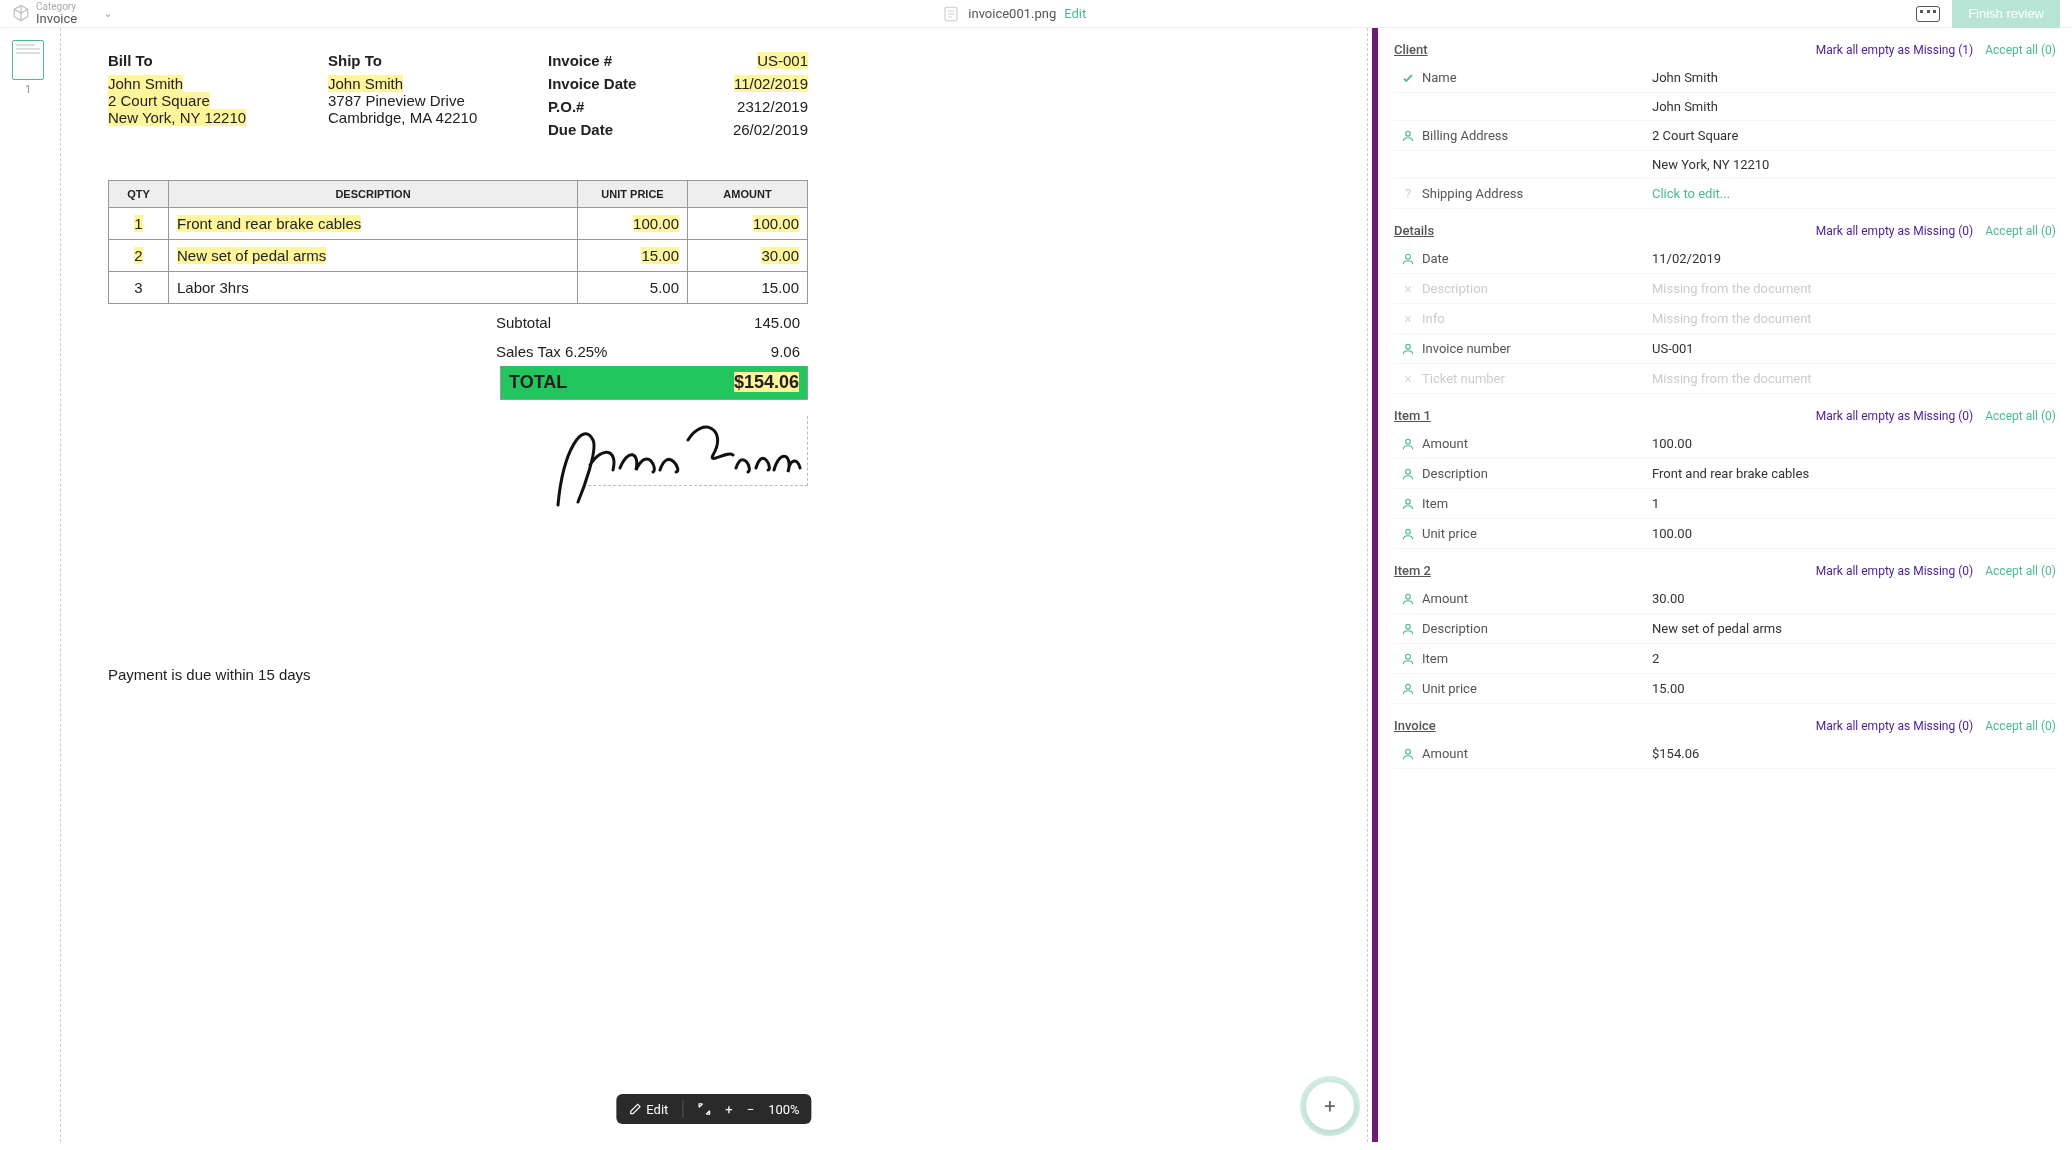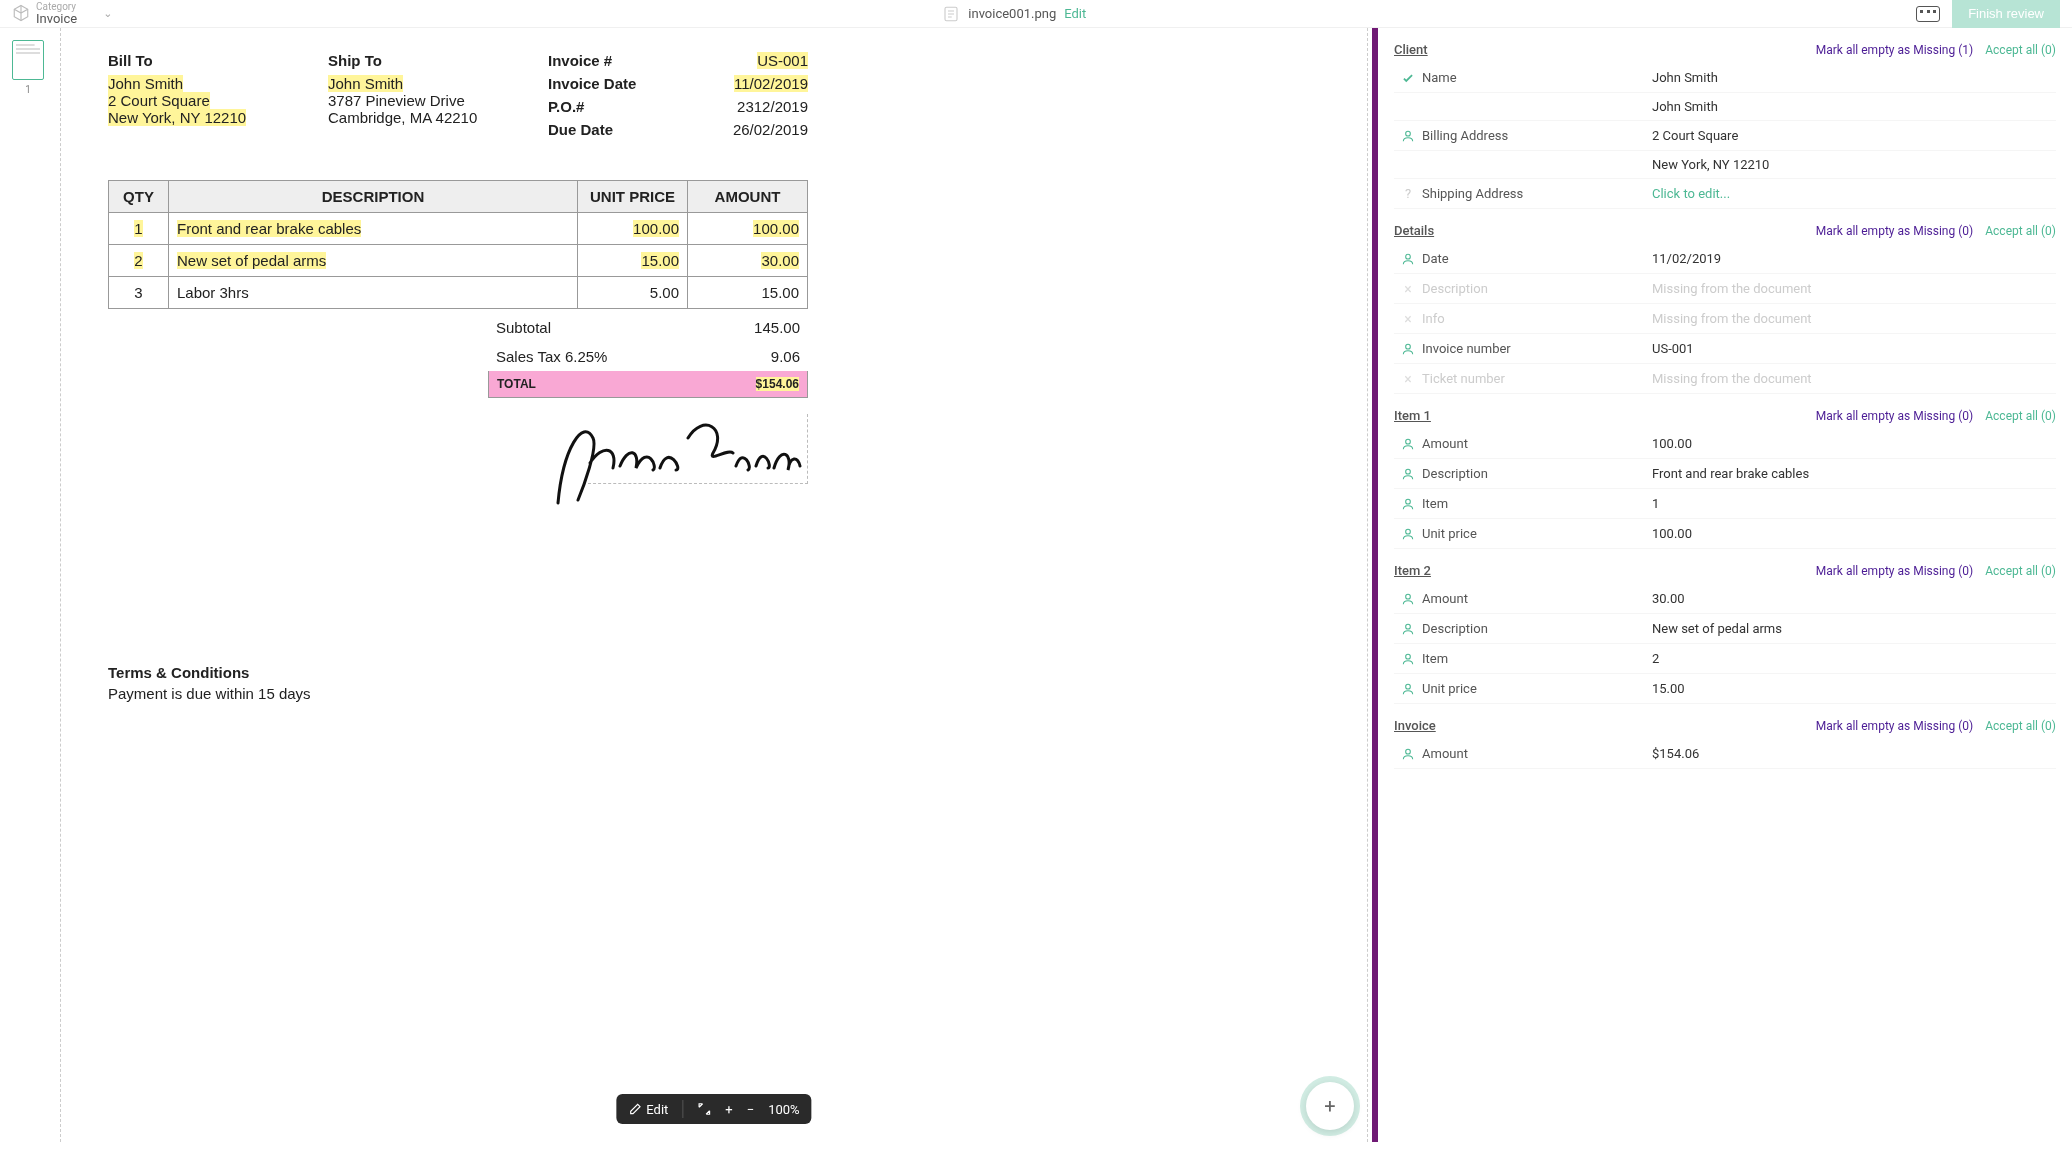--- a/index.html
+++ b/index.html
@@ -35,26 +35,26 @@
   .doc { width:700px; margin-left:52px; margin-top:24px; font-family: Arial, sans-serif; color:#222; font-size:15px; }
   .doc-head { display:flex; gap:30px; }
   .doc-block { flex:1; }
   .doc-block h4 { font-size:15px; font-weight:bold; margin-bottom:6px; }
   .hl { background:#fff59a; }
   .doc-meta { flex:0 0 260px; }
   .doc-meta-row { display:flex; justify-content:space-between; margin-bottom:6px; }
   .doc-meta-row .k { font-weight:bold; }
   .doc-table { width:100%; border-collapse:collapse; margin-top:36px; }
   .doc-table th, .doc-table td { border:1px solid #999; padding:7px 8px; }
-  .doc-table th { background:#eee; text-align:center; font-size:15px;}
+  .doc-table th { background:#eee; text-align:center; font-size:11px;}
   .doc-table td.qty { text-align:center; }
   .doc-table td.num { text-align:right; }
   .totals { margin-left:auto; width:320px; margin-top:4px; }
   .tot-row { display:flex; justify-content:space-between; padding:6px 8px;}
-  .tot-row.total { border:1px solid #999; border-top:none; background:#f9a8d4; font-size:12px;}
+  .tot-row.total { border:1px solid #999; border-top:none; background:#22c55e; font-size:18px;margin-left:12px;}
   .tot-row.total .k { font-weight:bold; }
   .tot-row.total .v { font-weight:bold; }
   .sig { margin-left:auto; width:220px; margin-top:16px; border:1px dashed #bbb; border-top:none; border-left:none; height:70px; position:relative;}
   .sig svg { position:absolute; left:-40px; top:-6px; }
   .terms { margin-top:180px; }
   .terms h4 { font-weight:bold; margin-bottom:4px; }
   .payable { margin-top:18px; }
   
   .view-tb { position:absolute; bottom:18px; left:50%; transform:translateX(-50%); display:flex; align-items:center; background:#2a2a2a; color:#fff; border-radius:6px; padding:6px 12px; gap:14px; font-size:13px; }
   .view-tb .div { width:1px; height:18px; background:#555; }
@@ -202,21 +202,20 @@
           </div>
       </div>
 
       <div class="sig">
         <svg width="260" height="100" viewBox="0 0 260 100">
             <path d="M10 95 C 15 40, 35 10, 45 30 C 50 40, 35 80, 30 92 M42 55 C 55 35, 70 40, 65 60 M72 58 C 80 38, 92 42, 88 60 C 100 35, 110 60, 105 62 M112 60 C 120 35, 135 62, 128 62 M140 30 C 155 5, 180 20, 165 45 C 160 55, 180 40, 185 45 M188 58 C 195 38, 205 60, 200 62 M208 58 C 215 35, 225 60, 220 60 M226 60 C 232 38, 245 45, 240 62 C 242 48, 250 48, 252 58" stroke="#111" stroke-width="3" fill="none" stroke-linecap="round"></path>
           </svg>
       </div>
 
       <div class="terms">
-        <h4>Terms &amp; Conditions</h4>
         <div>Payment is due within 15 days</div>
       </div>
     </div>
 
     <div class="view-tb">
       <span class="itm">
         <svg width="14" height="14" viewBox="0 0 24 24" fill="none" stroke="currentColor" stroke-width="2">
             <path d="M4 20h4L20 8l-4-4L4 16v4z"></path>
           </svg>
         <span>Edit</span>

